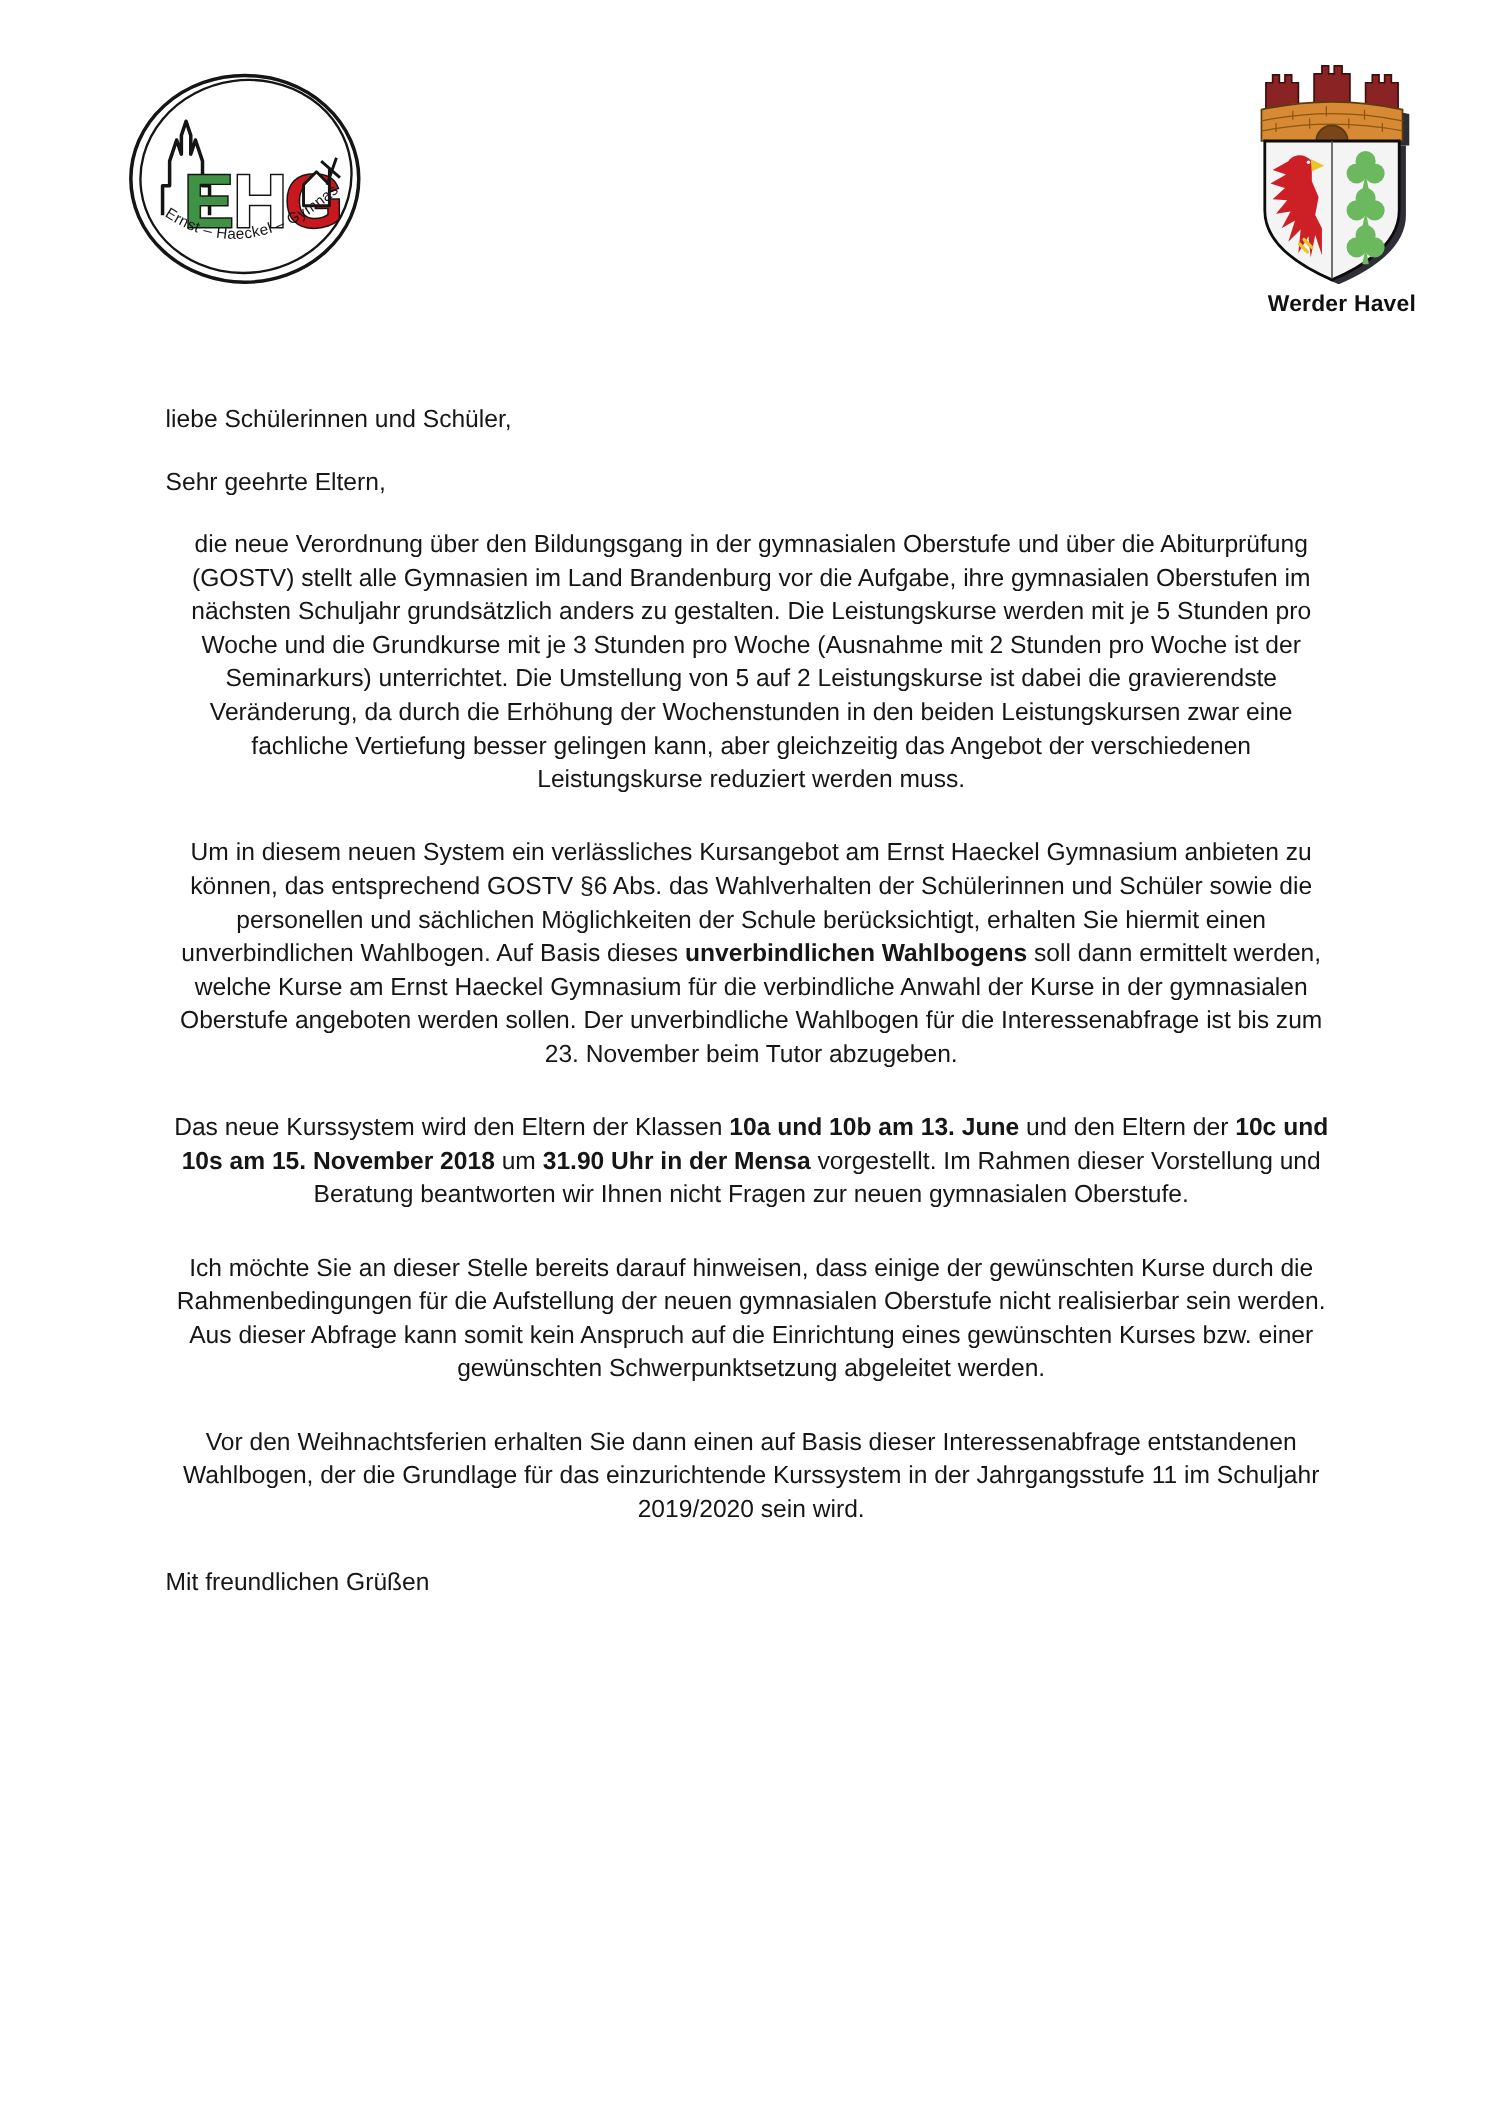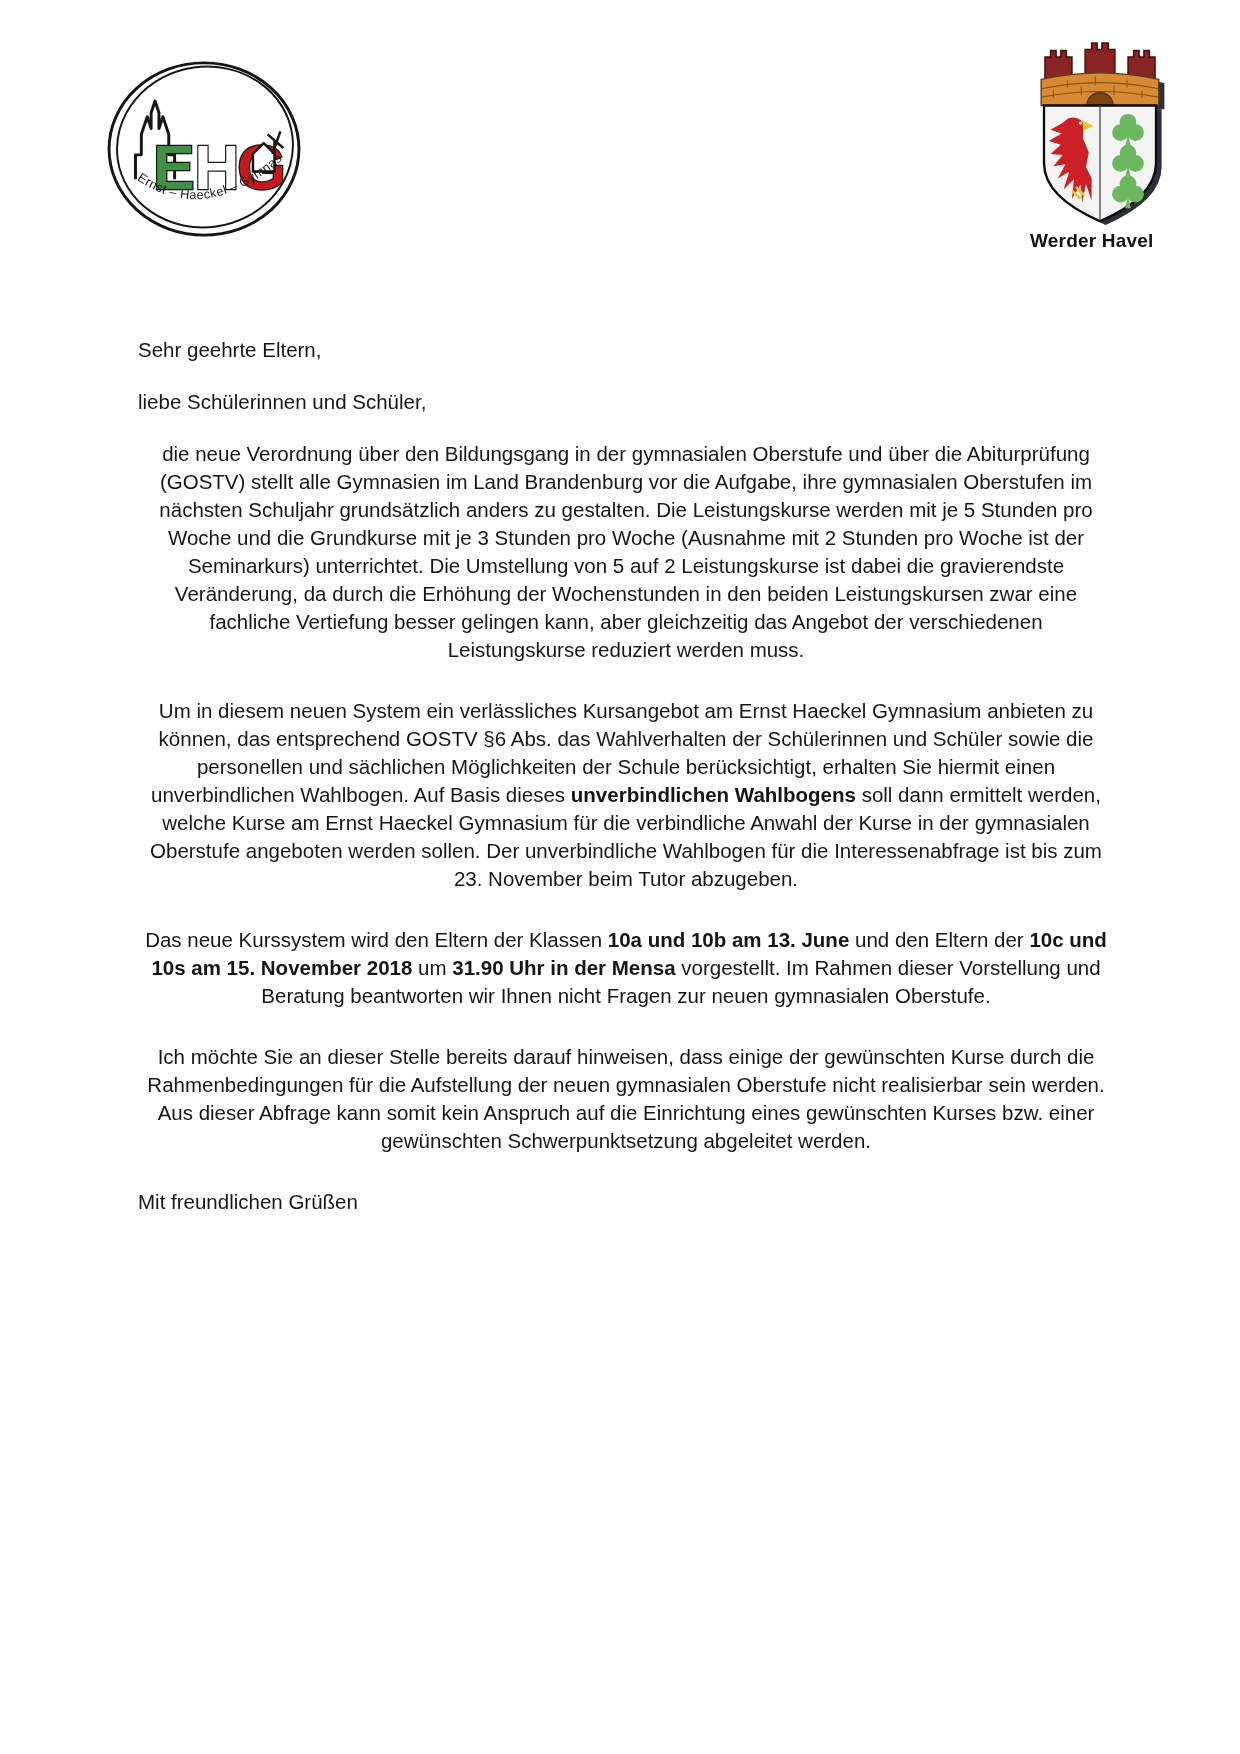--- a/index.html
+++ b/index.html
@@ -8,21 +8,21 @@
     font-family:"Liberation Sans","DejaVu Sans",sans-serif;color:#1a1a1a;
     overflow:hidden;
   }
   .page{position:absolute;inset:0;background:#fff;}
   
   .logo-wrap{position:absolute;left:106px;top:56px;width:196px;height:186px;}
   .doc-title{
     position:absolute;left:412px;top:196px;font-size:29px;color:#111;
     letter-spacing:0.2px;white-space:nowrap;
   }
-  .crest-wrap{position:absolute;left:1030px;top:42px;width:150px;text-align:left;}
+  .crest-wrap{position:absolute;left:1030px;top:54px;width:150px;text-align:right;}
   .crest-caption{font-size:19px;font-weight:bold;color:#101010;margin-top:1px;letter-spacing:0.2px;}
   
   .letter{
     position:absolute;left:138px;top:336px;width:976px;
     font-size:20.5px;line-height:28px;color:#161616;
   }
   .letter p{margin:0;}
   .greeting{margin-bottom:24px !important;}
   .para{margin-bottom:33px !important;text-align:center;}
   .para b{font-weight:bold;}
@@ -105,26 +105,27 @@
             <circle cx="97" cy="163" r="9"></circle>
             <circle cx="113" cy="163" r="9"></circle>
           <path d="M105,164 L102,178 L108,178 Z"></path>
         </g>
       </g>
     </svg>
     <div class="crest-caption">Werder Havel</div>
   </div>
 
   <div class="letter">
+    <p class="greeting">liebe Schülerinnen und Schüler,</p>
     <p class="greeting">Sehr geehrte Eltern,</p>
-    <p class="greeting">liebe Schülerinnen und Schüler,</p>
 
     <div>
         <p class="para"><span>die neue Verordnung über den Bildungsgang in der gymnasialen Oberstufe und über die Abiturprüfung (GOSTV) stellt alle Gymnasien im Land Brandenburg vor die Aufgabe, ihre gymnasialen Oberstufen im nächsten Schuljahr grundsätzlich anders zu gestalten. Die Leistungskurse werden mit je 5 Stunden pro Woche und die Grundkurse mit je 3 Stunden pro Woche (Ausnahme mit 2 Stunden pro Woche ist der Seminarkurs) unterrichtet. Die Umstellung von 5 auf 2 Leistungskurse ist dabei die gravierendste Veränderung, da durch die Erhöhung der Wochenstunden in den beiden Leistungskursen zwar eine fachliche Vertiefung besser gelingen kann, aber gleichzeitig das Angebot der verschiedenen Leistungskurse reduziert werden muss.</span></p>
         <p class="para"><span>Um in diesem neuen System ein verlässliches Kursangebot am Ernst Haeckel Gymnasium anbieten zu können, das entsprechend GOSTV §6 Abs. das Wahlverhalten der Schülerinnen und Schüler sowie die personellen und sächlichen Möglichkeiten der Schule berücksichtigt, erhalten Sie hiermit einen unverbindlichen Wahlbogen. Auf Basis dieses </span><b>unverbindlichen Wahlbogens</b><span> soll dann ermittelt werden, welche Kurse am Ernst Haeckel Gymnasium für die verbindliche Anwahl der Kurse in der gymnasialen Oberstufe angeboten werden sollen. Der unverbindliche Wahlbogen für die Interessenabfrage ist bis zum 23. November beim Tutor abzugeben.</span></p>
         <p class="para"><span>Das neue Kurssystem wird den Eltern der Klassen </span><b>10a und 10b am 13. June</b><span> und den Eltern der </span><b>10c und 10s am 15. November 2018</b><span> um </span><b>31.90 Uhr in der Mensa</b><span> vorgestellt. Im Rahmen dieser Vorstellung und Beratung beantworten wir Ihnen nicht Fragen zur neuen gymnasialen Oberstufe.</span></p>
         <p class="para"><span>Ich möchte Sie an dieser Stelle bereits darauf hinweisen, dass einige der gewünschten Kurse durch die Rahmenbedingungen für die Aufstellung der neuen gymnasialen Oberstufe nicht realisierbar sein werden. Aus dieser Abfrage kann somit kein Anspruch auf die Einrichtung eines gewünschten Kurses bzw. einer gewünschten Schwerpunktsetzung abgeleitet werden.</span></p>
+        <p class="para"><span>Vor den Weihnachtsferien erhalten Sie dann einen auf Basis dieser Interessenabfrage entstandenen Wahlbogen, der die Grundlage für das einzurichtende Kurssystem in der Jahrgangsstufe 11 im Schuljahr 2019/2020 sein wird.</span></p>
       </div>
 
     <p class="closing">Mit freundlichen Grüßen</p>
   </div>
 
 </div>
 
 </body></html>

